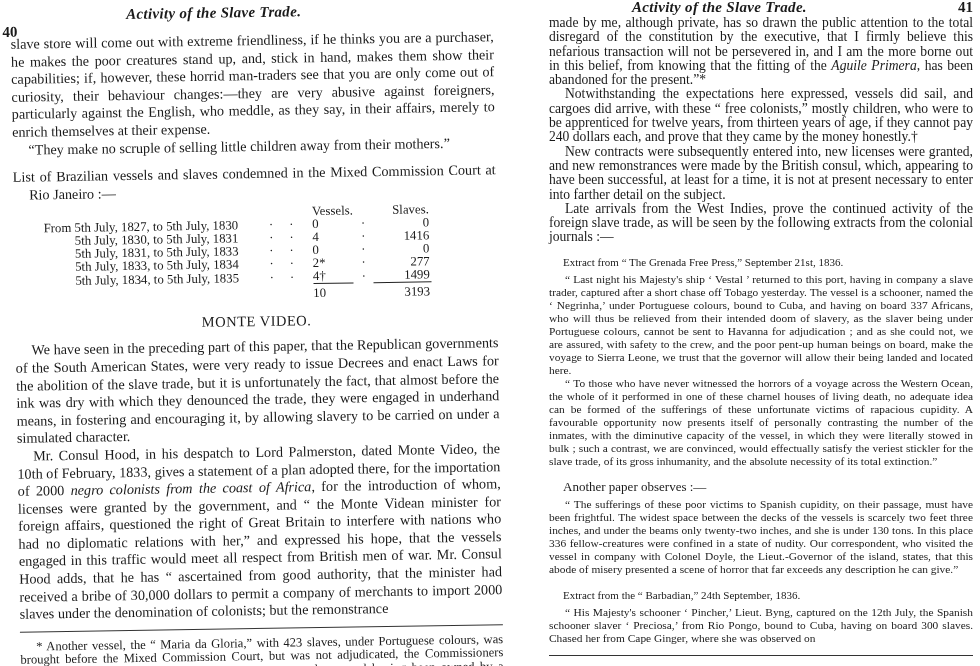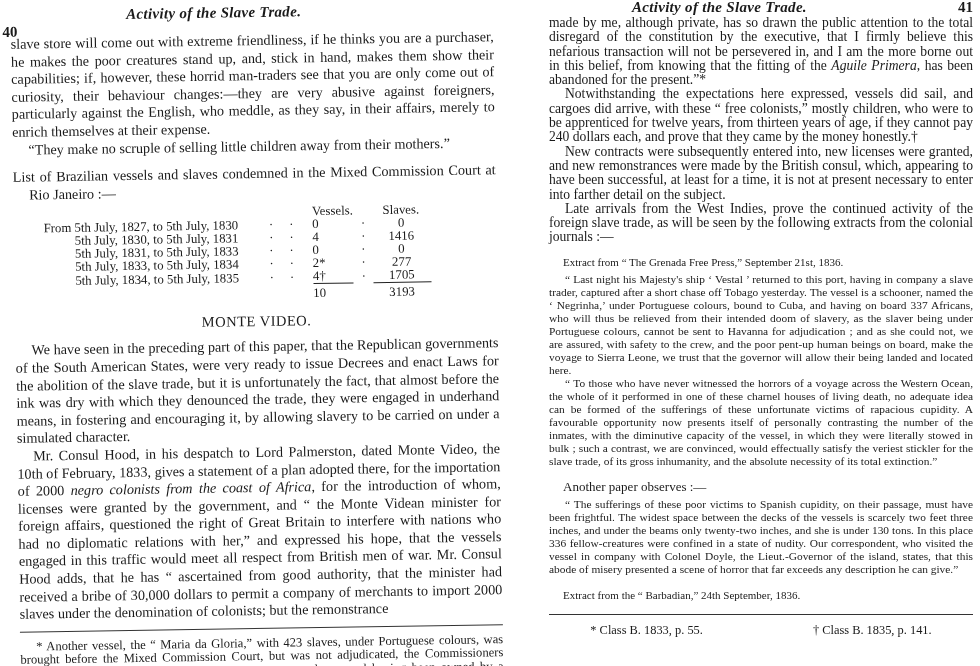--- a/index.html
+++ b/index.html
@@ -21,21 +21,21 @@
   .small-l { font-size: 12.6px; line-height: 13.4px; }
   .small-r { font-size: 11.4px; line-height: 13px; }
   .section-title { text-align: center; font-size: 14.5px; letter-spacing: 0.5px; margin: 12px 0 8px 0; }
   .table-wrap { margin: 6px 0 0 0; font-size: 12.8px; }
   table { border-collapse: collapse; margin-left: 30px; }
   td, th { padding: 0; line-height: 13px; font-weight: normal; }
   th { font-size: 12.8px; text-align: center; }
   .period { text-align: right; padding-right: 28px; white-space: nowrap; }
   .dots { width: 46px; text-align: center; letter-spacing: 16px; }
   .num { text-align: left; width: 36px; }
-  .num2 { text-align: center; width: 56px; padding-right: 2px; }
+  .num2 { text-align: right; width: 56px; padding-right: 2px; }
   .sep { width: 20px; text-align: center; }
   .total-row td { padding-top: 3px; border-top: 1.5px solid #222; }
   .rule { border: none; border-top: 1.3px solid #333; margin: 8px 0 8px 0; }
   .extract-head { font-size: 11px; line-height: 18px; margin: 8px 0 2px 14px; }
   .sub-head { font-size: 13px; line-height: 18px; margin: 4px 0 2px 14px; }
   .footnotes-r { display: flex; justify-content: center; gap: 110px; font-size: 12.4px; margin-top: 6px; }
   em { font-style: italic; }
   .body-l-top { margin-top: 10px; }
 </style>
 </head>
@@ -89,21 +89,21 @@
             <td class="dots">··</td>
             <td class="num">2*</td>
             <td class="sep">·</td>
             <td class="num2">277</td>
           </tr>
           <tr>
             <td class="period">5th July, 1834, to 5th July, 1835</td>
             <td class="dots">··</td>
             <td class="num">4†</td>
             <td class="sep">·</td>
-            <td class="num2">1705</td>
+            <td class="num2">1499</td>
           </tr>
           <tr class="total-row">
             <td style="border-top:none;"></td>
               <td style="border-top:none;"></td>
             <td class="num">10</td>
             <td class="sep" style="border-top:none;"></td>
             <td class="num2">3193</td>
           </tr>
         </tbody>
       </table>
@@ -131,20 +131,21 @@
     <p class="body-r indent">Late arrivals from the West Indies, prove the continued activity of the foreign slave trade, as will be seen by the following extracts from the colonial journals :—</p>
 
     <div class="extract-head">Extract from “ The Grenada Free Press,” September 21st, 1836.</div>
     <p class="small-r indent">“ Last night his Majesty's ship ‘ Vestal ’ returned to this port, having in company a slave trader, captured after a short chase off Tobago yesterday.  The vessel is a schooner, named the ‘ Negrinha,’ under Portuguese colours, bound to Cuba, and having on board 337 Africans, who will thus be relieved from their intended doom of slavery, as the slaver being under Portuguese colours, cannot be sent to Havanna for adjudication ;  and as she could not, we are assured, with safety to the crew, and the poor pent-up human beings on board, make the voyage to Sierra Leone, we trust that the governor will allow their being landed and located here.</p>
     <p class="small-r indent">“ To those who have never witnessed the horrors of a voyage across the Western Ocean, the whole of it performed in one of these charnel houses of living death, no adequate idea can be formed of the sufferings of these unfortunate victims of rapacious cupidity.  A favourable opportunity now presents itself of personally contrasting the number of the inmates, with the diminutive capacity of the vessel, in which they were literally stowed in bulk ; such a contrast, we are convinced, would effectually satisfy the veriest stickler for the slave trade, of its gross inhumanity, and the absolute necessity of its total extinction.”</p>
 
     <div class="sub-head" style="margin-top:10px;">Another paper observes :—</div>
     <p class="small-r indent">“ The sufferings of these poor victims to Spanish cupidity, on their passage, must have been frightful.  The widest space between the decks of the vessels is scarcely two feet three inches, and under the beams only twenty-two inches, and she is under 130 tons.  In this place 336 fellow-creatures were confined in a state of nudity.  Our correspondent, who visited the vessel in company with Colonel Doyle, the Lieut.-Governor of the island, states, that this abode of misery presented a scene of horror that far exceeds any description he can give.”</p>
 
     <div class="extract-head" style="margin-top:10px;">Extract from the “ Barbadian,” 24th September, 1836.</div>
+    <p class="small-r indent">“ His Majesty's schooner ‘ Pincher,’ Lieut. Byng, captured on the 12th July, the Spanish schooner slaver ‘ Preciosa,’ from Rio Pongo, bound to Cuba, having on board 300 slaves.  Chased her from Cape Ginger, where she was observed on</p>
 
     <hr class="rule" style="margin-top:10px;">
     <div class="footnotes-r">
       <span>* Class B. 1833, p. 55.</span>
       <span>† Class B. 1835, p. 141.</span>
     </div>
   </div>
 </div>
 
 </body></html>

